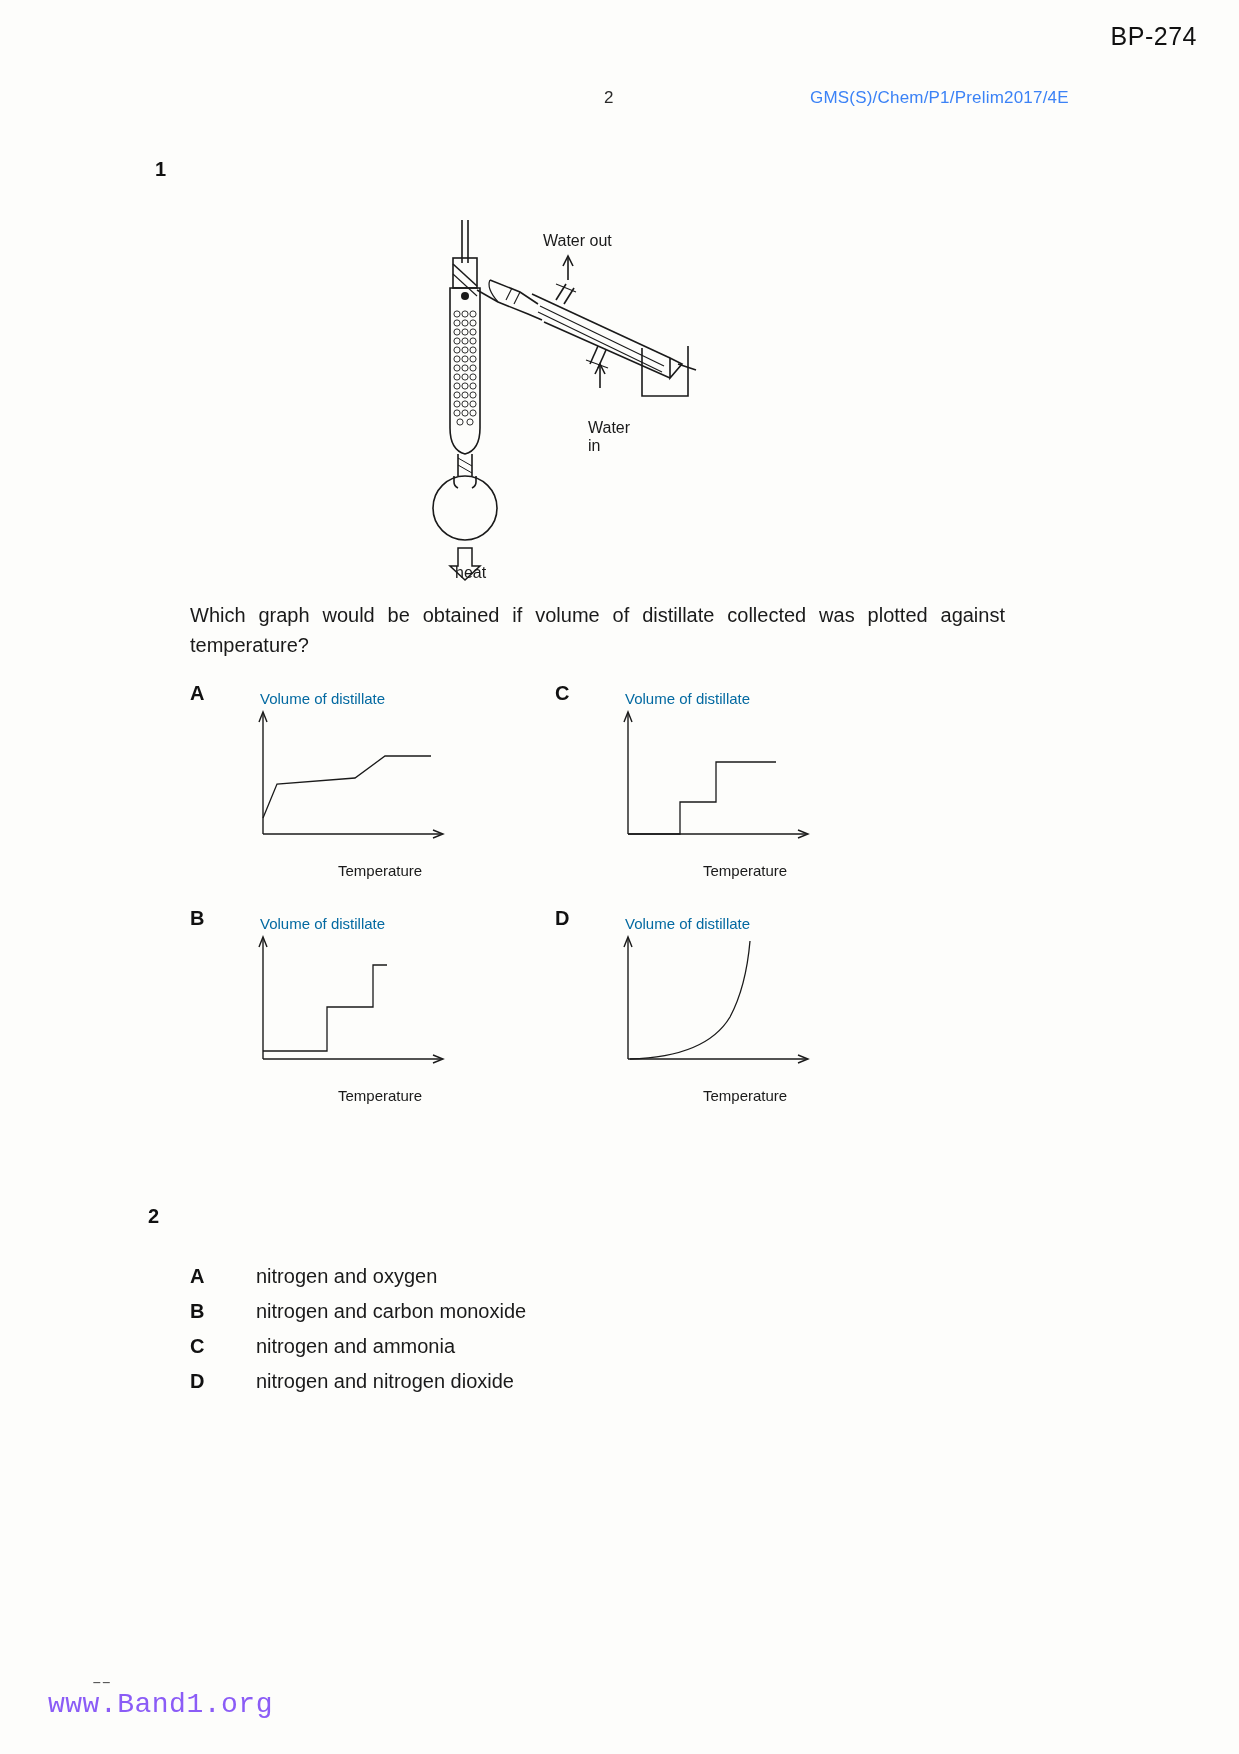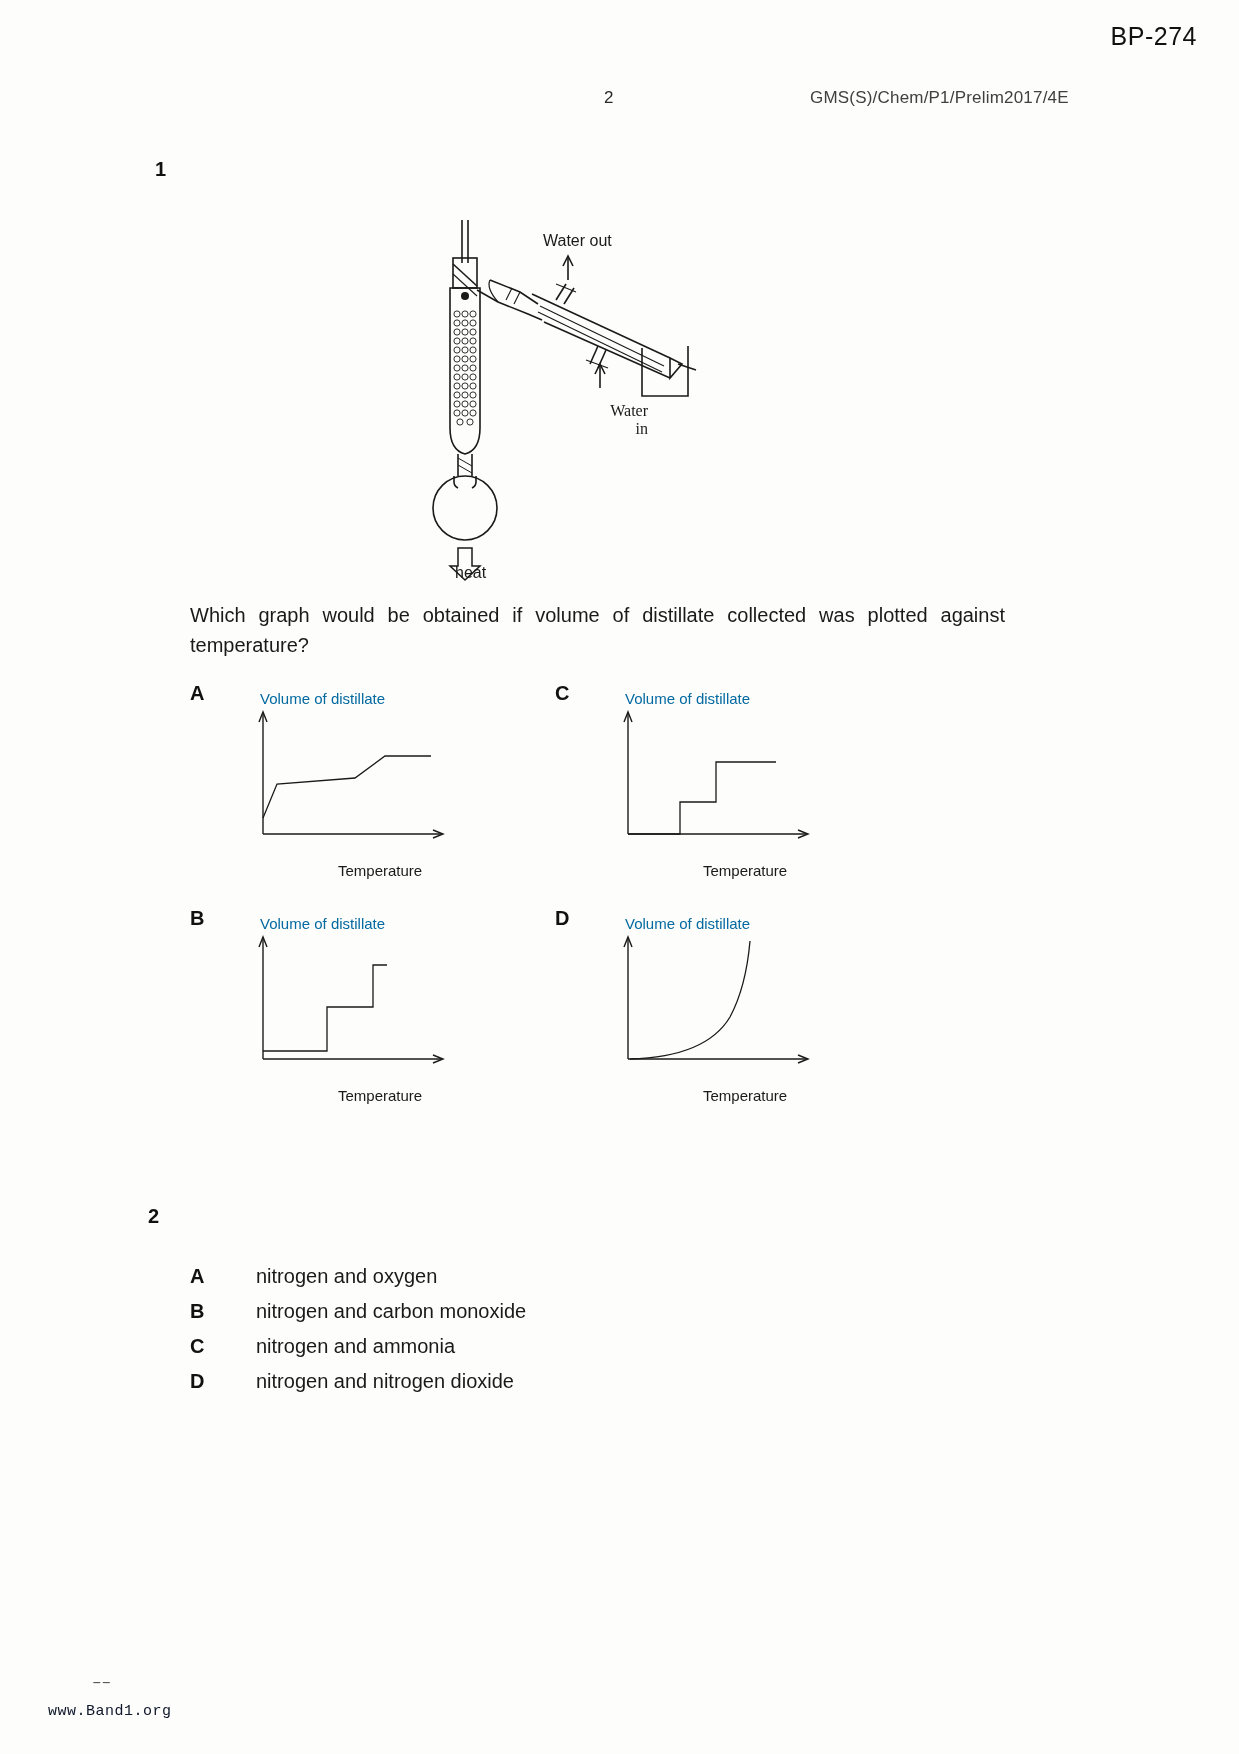--- a/index.html
+++ b/index.html
@@ -34,21 +34,21 @@
     top: 88px;
     left: 604px;
     font-size: 17px;
     color: #2a2a2a;
   }
   .exam-code {
     position: absolute;
     top: 88px;
     left: 810px;
     font-size: 17px;
-    color: #404040;
+    color: #3b82f6;
     letter-spacing: 0.2px;
   }
 
   
   .q1-num {
     position: absolute;
     top: 158px;
     left: 155px;
     font-size: 20px;
     font-weight: bold;
@@ -74,21 +74,21 @@
     height: 375px;
   }
   .apparatus svg { display: block; }
   .lbl {
     position: absolute;
     font-size: 16px;
     color: #1a1a1a;
     line-height: 1.15;
   }
   .lbl-water-out { top: 232px; left: 543px; }
-  .lbl-water-in  { top: 402px; left: 588px; text-align: right; width: 60px; font-family: Liberation Serif, serif; }
+  .lbl-water-in  { top: 419px; left: 588px; text-align: left; width: 60px; }
   .lbl-heat      { top: 564px; left: 455px; }
 
   
   .q1-sub {
     position: absolute;
     top: 600px;
     left: 190px;
     width: 815px;
     font-size: 20px;
     line-height: 1.5;
@@ -174,22 +174,22 @@
     font-size: 20px;
     color: #1a1a1a;
   }
 
   
   .footer {
     position: absolute;
     bottom: 34px;
     left: 48px;
     font-family: "Liberation Mono", monospace;
-    font-size: 15px;
-    color: #0f172a;
+    font-size: 28px;
+    color: #8b5cf6;
     letter-spacing: 0.5px;
   }
   .footer-tick {
     position: absolute;
     bottom: 62px;
     left: 92px;
     font-family: "Liberation Mono", monospace;
     font-size: 16px;
     color: #555;
   }

